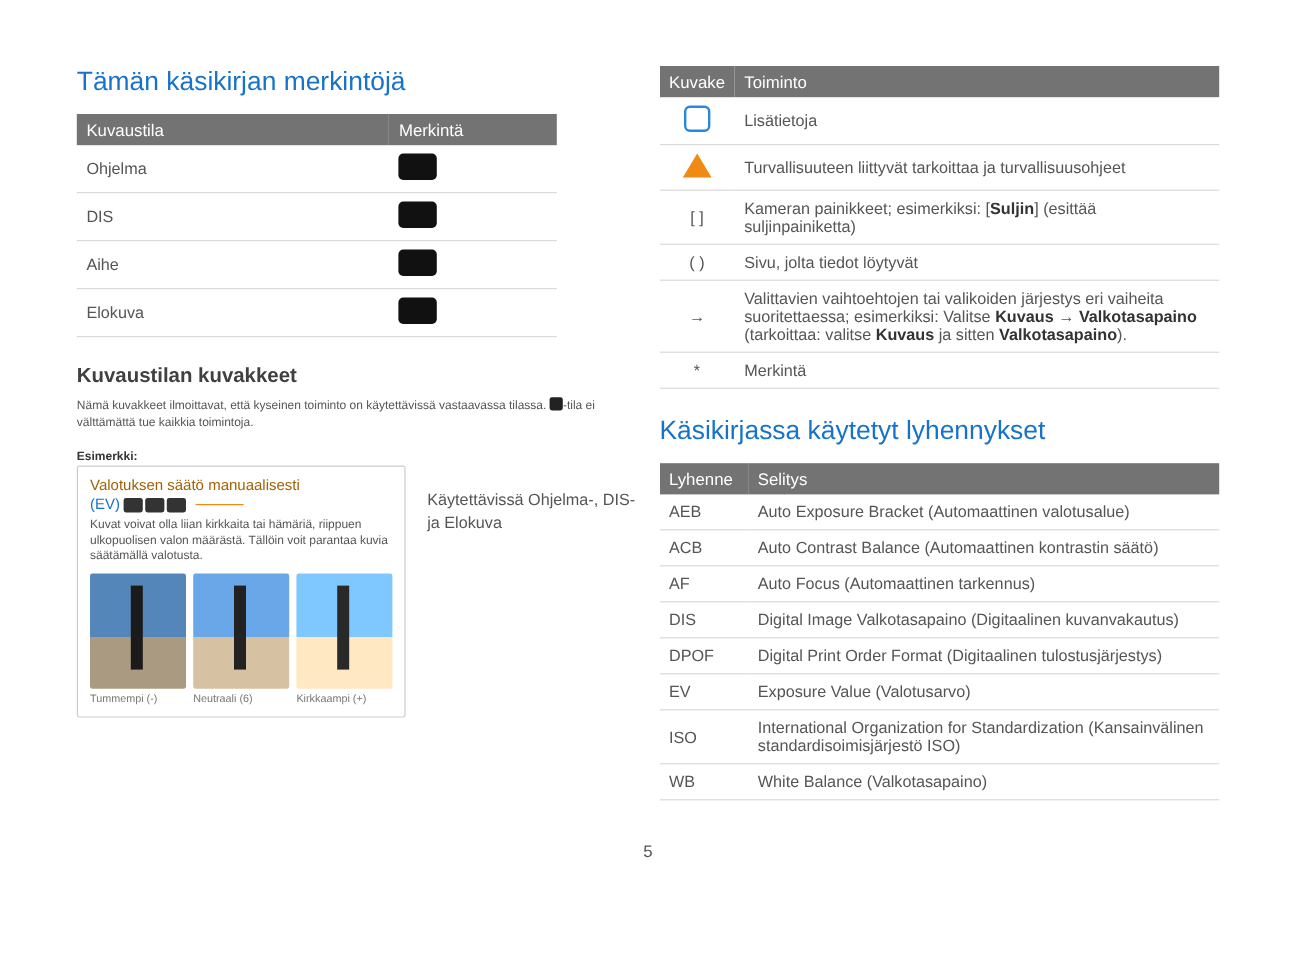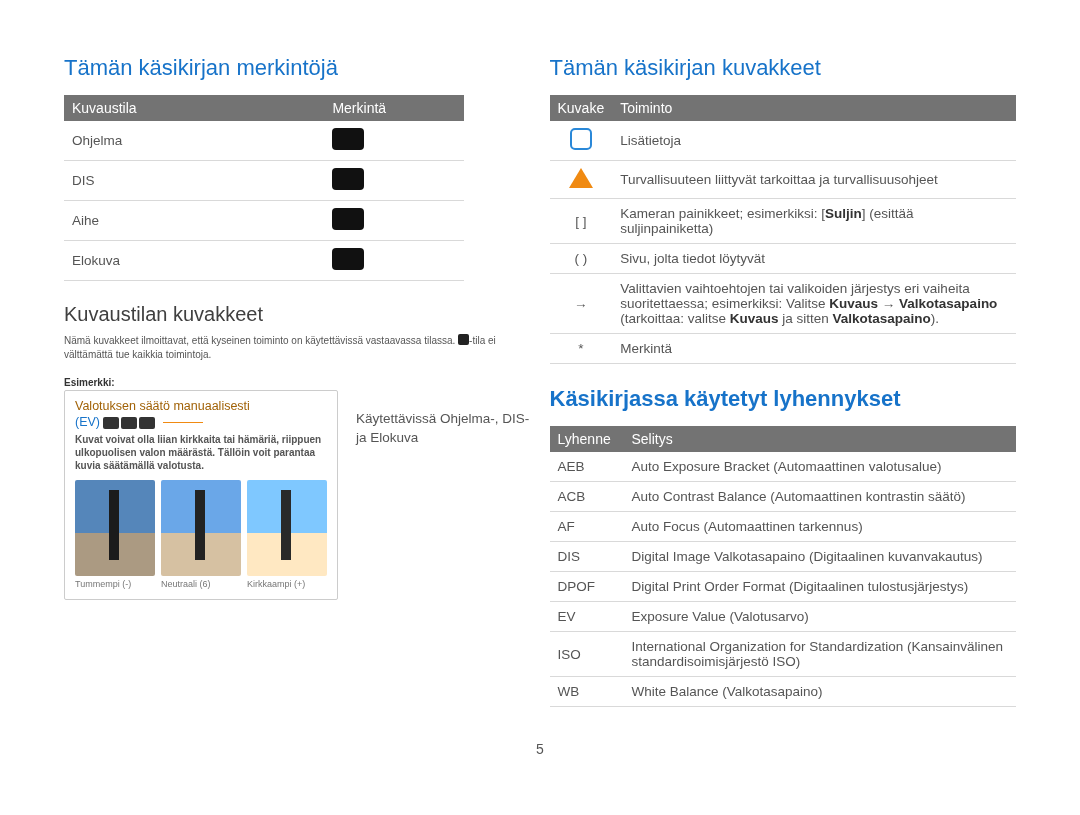--- a/index.html
+++ b/index.html
@@ -50,22 +50,22 @@
   .icon-cell { width: 60px; text-align:center; }
   .icon-shape {
     display: inline-block;
     width: 32px;
     height: 22px;
     background: #111;
     border-radius: 4px;
   }
   h3.sub-title {
     color: #404040;
-    font-weight: 400;
-    font-size: 20px;
+    font-weight: 700;
+    font-size: 17px;
     margin: 18px 0 8px 0;
   }
   .body-text { font-size: 10px; line-height: 1.4; color:#555; }
   .bold { font-weight: bold; color:#333; }
   .example-card {
     border: 1px solid #ccc;
     border-radius: 2px;
     padding: 8px 10px 10px 10px;
     width: 300px;
     font-size: 11px;
@@ -136,42 +136,41 @@
         <div class="example-title">Valotuksen säätö manuaalisesti</div>
         <div class="ev-line">
           <span>(EV)</span>
           <span class="ev-badges">
             <span class="ev-badge"></span>
             <span class="ev-badge"></span>
             <span class="ev-badge"></span>
           </span>
           <span class="leader"></span>
         </div>
-        <div style="font-size:10px; line-height:1.3; margin-top:4px;font-weight:bold;">Kuvat voivat olla liian kirkkaita tai hämäriä, riippuen ulkopuolisen valon määrästä. Tällöin voit parantaa kuvia säätämällä valotusta.</div>
+        <div style="font-size:10px; line-height:1.3; margin-top:4px;">Kuvat voivat olla liian kirkkaita tai hämäriä, riippuen ulkopuolisen valon määrästä. Tällöin voit parantaa kuvia säätämällä valotusta.</div>
         <div class="thumbs">
           <div>
             <div class="thumb" style="filter:brightness(0.8);"></div>
             <div class="thumb-label">Tummempi (-)</div>
           </div>
           <div>
             <div class="thumb"></div>
             <div class="thumb-label">Neutraali (6)</div>
           </div>
           <div>
             <div class="thumb" style="filter:brightness(1.2);"></div>
             <div class="thumb-label">Kirkkaampi (+)</div>
           </div>
         </div>
       </div>
       <div class="example-right">Käytettävissä Ohjelma-, DIS- ja Elokuva</div>
     </div>
   </div>
 
   <div class="col">
-    <h2 class="section-title">Tämän käsikirjan kuvakkeet</h2>
 
     <table class="manual-table right-col-table">
       <thead>
         <tr>
           <th>Kuvake</th>
           <th>Toiminto</th>
         </tr>
       </thead>
       <tbody>
         <tr>
@@ -198,21 +197,21 @@
             <span>Valittavien vaihtoehtojen tai valikoiden järjestys eri vaiheita suoritettaessa; esimerkiksi: Valitse </span><span class="bold">Kuvaus</span><span> → </span><span class="bold">Valkotasapaino</span><span> (tarkoittaa: valitse </span><span class="bold">Kuvaus</span><span> ja sitten </span><span class="bold">Valkotasapaino</span><span>).</span>
           </td>
         </tr>
         <tr>
           <td style="text-align:center;">*</td>
           <td>Merkintä</td>
         </tr>
       </tbody>
     </table>
 
-    <h2 class="section-title" style="margin-top:10px;font-weight:bold;">Käsikirjassa käytetyt lyhennykset</h2>
+    <h2 class="section-title" style="margin-top:10px;">Käsikirjassa käytetyt lyhennykset</h2>
 
     <table class="manual-table right-col-table">
       <thead>
         <tr>
           <th style="width:74px;">Lyhenne</th>
           <th>Selitys</th>
         </tr>
       </thead>
       <tbody>
         <tr>

